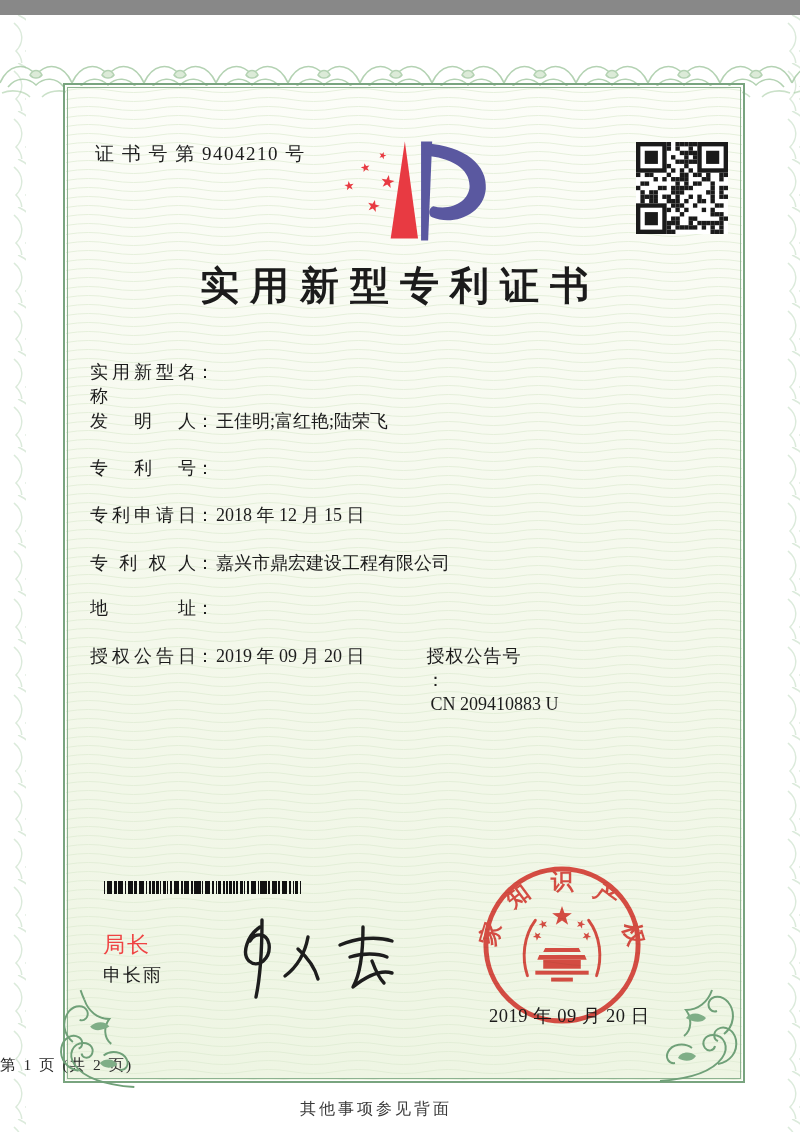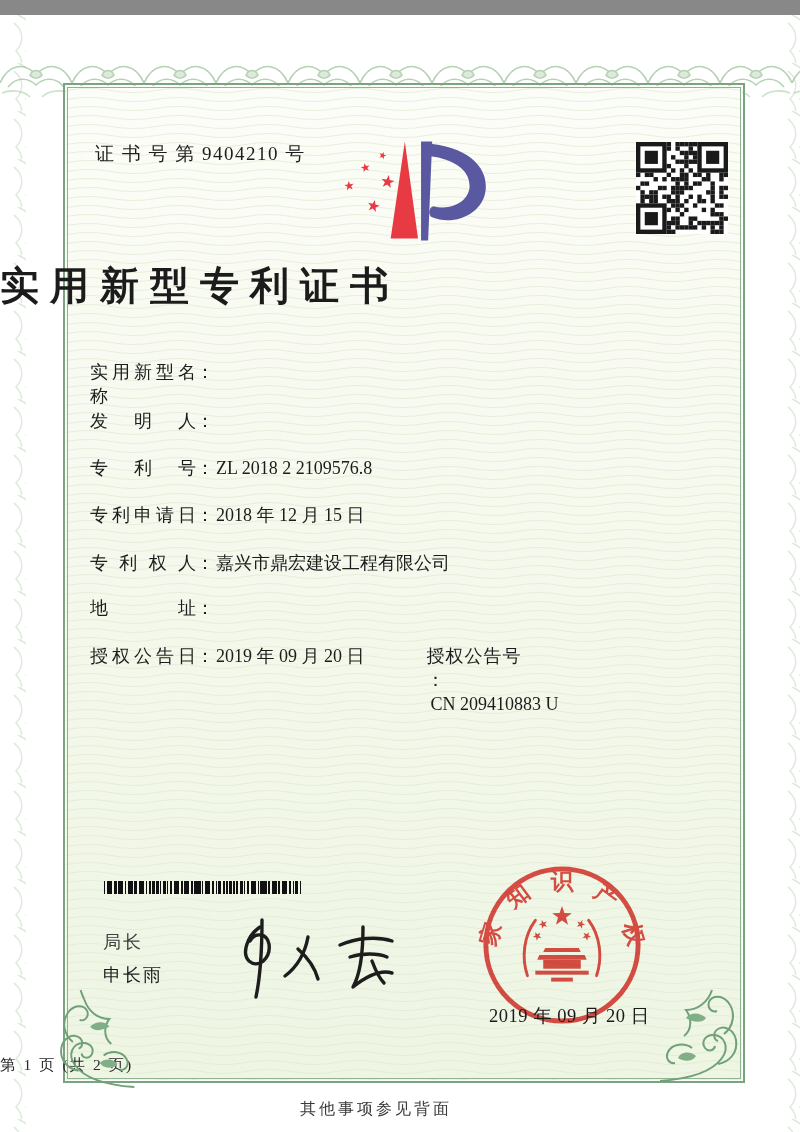--- a/index.html
+++ b/index.html
@@ -19,42 +19,42 @@
   .frame::after{
     content:"";position:absolute;inset:2px;border:1px solid #8db391;
   }
   .interior{position:absolute;left:66px;top:71px;width:676px;height:994px;}
   
   .cert-no{position:absolute;left:95px;top:126px;font-size:19px;letter-spacing:1.5px;color:#1d1d1d;}
   .logo{position:absolute;left:332px;top:120px;width:172px;height:114px;}
   .qr{position:absolute;left:636px;top:127px;width:92px;height:92px;}
   .title{
     position:absolute;left:0;top:244px;width:100%;margin:0;
-    text-align:left;font-size:39px;font-weight:700;letter-spacing:11px;color:#1b1b1b;
+    text-align:center;font-size:39px;font-weight:700;letter-spacing:11px;color:#1b1b1b;
   }
   
   .row{position:absolute;left:90px;display:flex;font-size:18px;line-height:24px;color:#1c1c1c;}
   .lbl{display:inline-block;width:106px;text-align:justify;text-align-last:justify;}
   .lbl2{display:inline-block;width:94px;text-align:justify;text-align-last:justify;}
   .colon{display:inline-block;width:16px;}
   .val{margin-left:4px;white-space:nowrap;}
   .val.wrap{white-space:normal;width:452px;line-height:26px;}
   .pair2{display:flex;margin-left:62px;flex-direction:column;}
   
   .body-text{position:absolute;left:86px;top:668px;width:640px;font-size:16.5px;line-height:26px;color:#1f1f1f;}
   .body-text p{margin:0;text-indent:2em;}
   
   .barcode{
     position:absolute;left:104px;top:866px;width:198px;height:13px;
     background-image:
       repeating-linear-gradient(90deg,#111 0 1.5px,transparent 1.5px 3.5px),
       repeating-linear-gradient(90deg,#111 0 1px,transparent 1px 6px),
       repeating-linear-gradient(90deg,transparent 0 4px,#111 4px 6.5px,transparent 6.5px 11px);
   }
-  .signer-title{position:absolute;left:103px;top:915px;font-size:18px;letter-spacing:2px;color:#404040;}
+  .signer-title{position:absolute;left:103px;top:915px;font-size:22px;letter-spacing:2px;color:#ef4444;}
   .signer-name{position:absolute;left:103px;top:948px;font-size:18px;letter-spacing:2px;color:#1c1c1c;}
   .signature{position:absolute;left:222px;top:898px;width:190px;height:92px;}
   .seal{position:absolute;left:478px;top:846px;width:168px;height:168px;mix-blend-mode:multiply;opacity:.92;}
   .seal-date{position:absolute;left:489px;top:988px;font-size:18.5px;color:#1b1b1b;letter-spacing:.5px;}
   .page-no{position:absolute;left:0;top:1040px;width:100%;font-size:15.5px;letter-spacing:2px;color:#2a2a2a;}
   .back-note{position:absolute;left:0;top:1084px;width:100%;text-align:center;font-size:16px;letter-spacing:3px;color:#3a3a3a;transform:translateX(-24px);}
   .corner-orn{position:absolute;pointer-events:none;}
 </style>
 </head>
 <body>
@@ -287,25 +287,25 @@
 
   <h1 class="title">实用新型专利证书</h1>
 
   <div class="row" style="top:345px">
     <span class="lbl">实用新型名称</span>
       <span class="colon">：</span>
   </div>
   <div class="row" style="top:394px">
     <span class="lbl">发明人</span>
       <span class="colon">：</span>
+    <span class="val">王佳明;富红艳;陆荣飞</span>
   </div>
   <div class="row" style="top:441px">
     <span class="lbl">专利号</span>
       <span class="colon">：</span>
-    <span class="val">ZL 2018 2 2109576.8</span>
   </div>
   <div class="row" style="top:488px">
     <span class="lbl">专利申请日</span>
       <span class="colon">：</span>
     <span class="val">2018 年 12 月 15 日</span>
   </div>
   <div class="row" style="top:536px">
     <span class="lbl">专利权人</span>
       <span class="colon">：</span>
     <span class="val">嘉兴市鼎宏建设工程有限公司</span>

